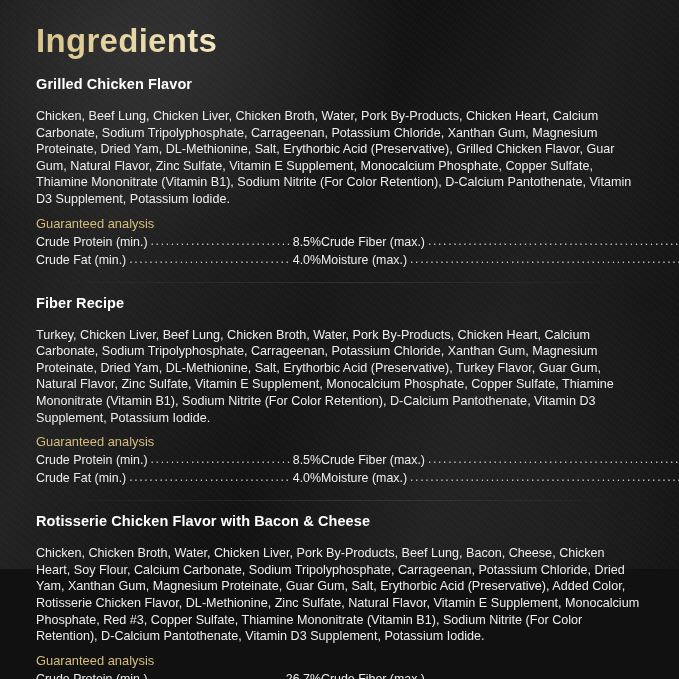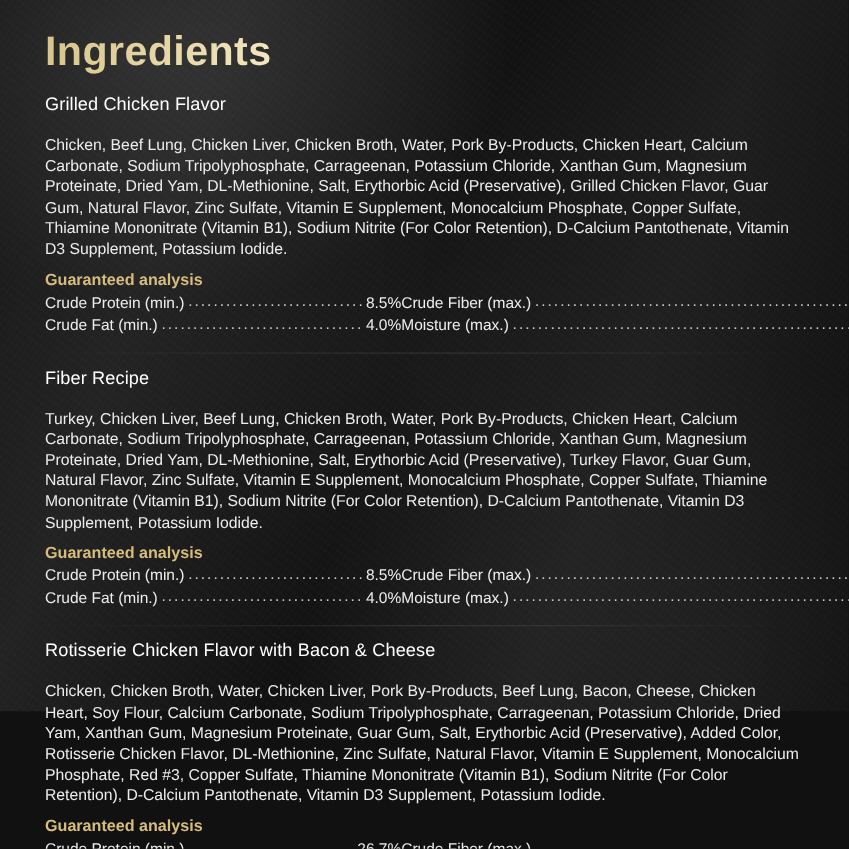--- a/index.html
+++ b/index.html
@@ -49,36 +49,36 @@
     position: relative;
     z-index: 2;
   }
   .section {
     position: relative;
     z-index: 2;
     margin: 0 0 14px 8px;
   }
   .section-title {
     font-size: 14.5px;
-    font-weight: normal;
+    font-weight: bold;
     color: #ffffff;
     margin: 0 0 6px 0;
     letter-spacing: 0.1px;
   }
   .ingredients {
     font-size: 12.6px;
     line-height: 16.6px;
     color: #ededed;
     margin: 16px 0 8px 0;
     max-width: 605px;
     text-align: left;
   }
   .ga-title {
     font-size: 12.9px;
-    font-weight: bold;
+    font-weight: normal;
     color: #d6bd7e;
     margin: 0 0 3px 0;
   }
   .ga-grid {
     display: grid;
     grid-template-columns: 285px 1fr;
     column-gap: 0px;
     row-gap: 2px;
     max-width: 600px;
   }

